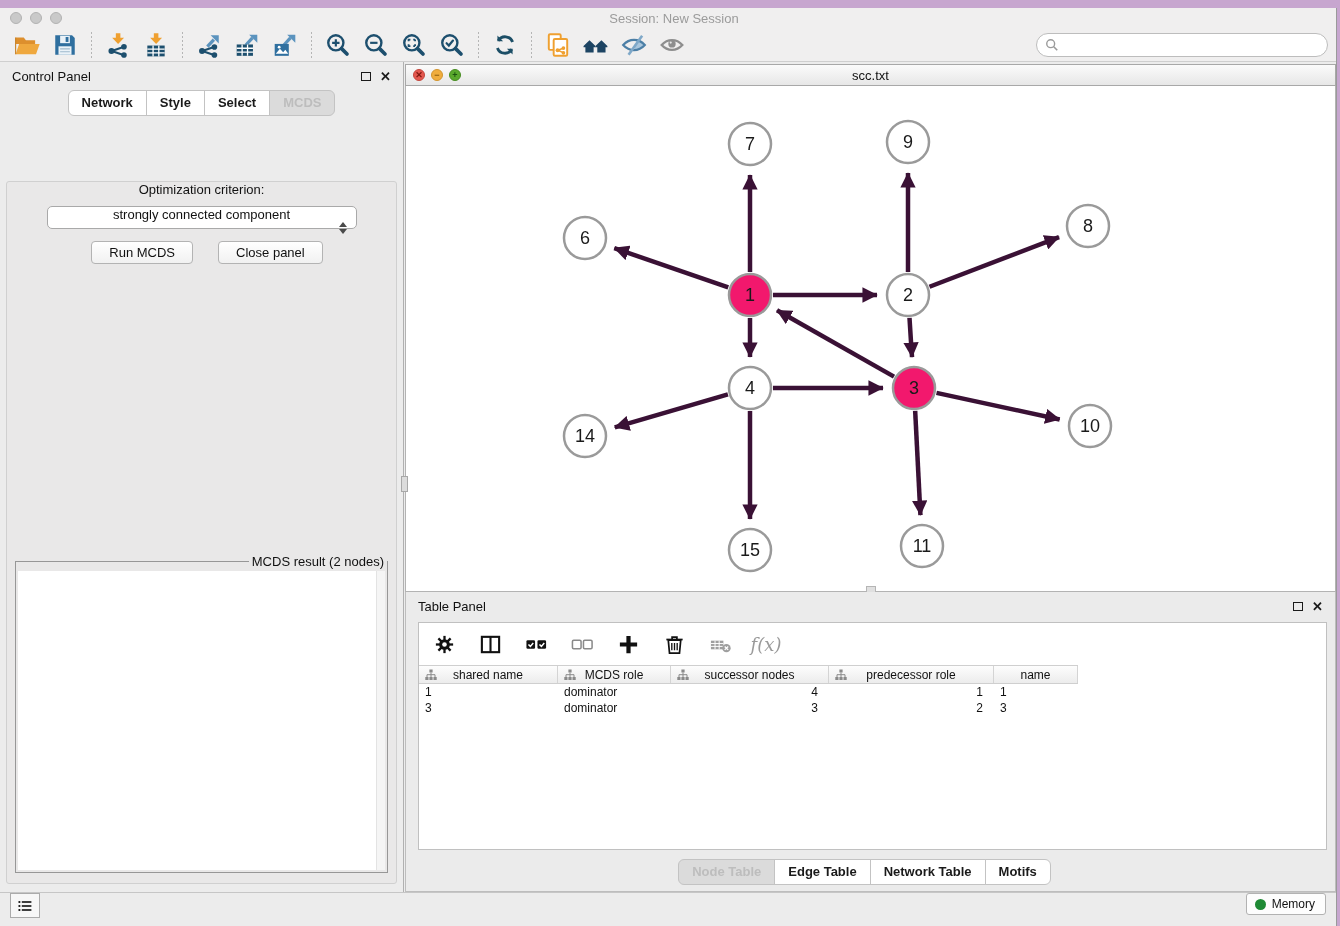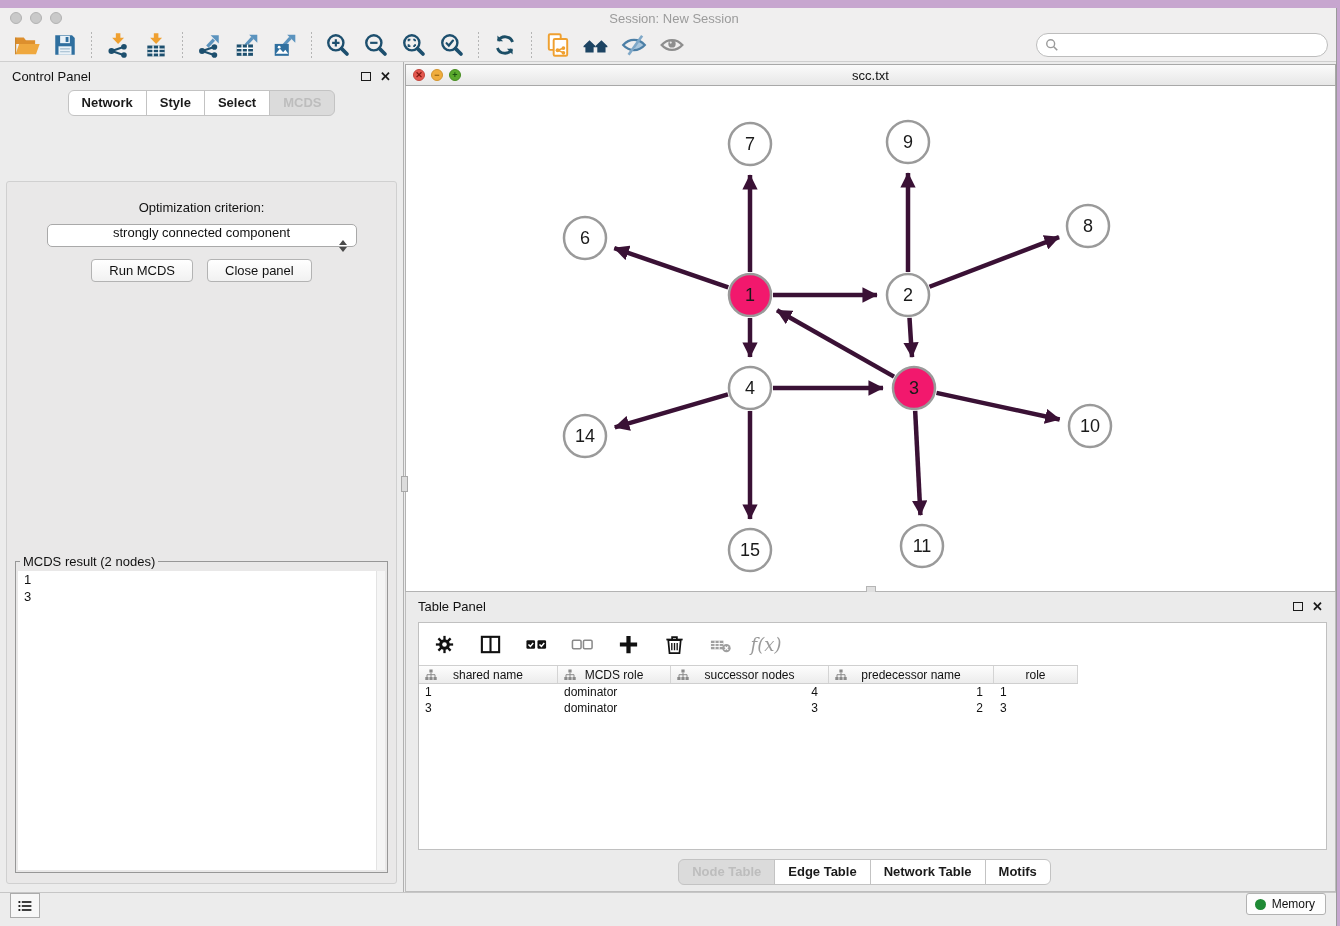--- a/index.html
+++ b/index.html
@@ -56,38 +56,38 @@
     background:#fff; border:1px solid #c3c3c3; margin-left:-1px;
     padding:4px 13px 5px; font-size:13px; font-weight:bold; color:#1a1a1a;
   }
   .tab:first-child { border-top-left-radius:6px; border-bottom-left-radius:6px; margin-left:0; }
   .tab:last-child { border-top-right-radius:6px; border-bottom-right-radius:6px; }
   .tab.active { background:#dbdbdb; color:#bdbdbd; }
   .cp-content {
     position:absolute; left:6px; right:6px; top:119px; bottom:8px;
     background:#e9e8e8; border:1px solid #d0d0d0; border-radius:3px;
   }
-  .opt-label { text-align:center; font-size:13px; color:#111; margin-top:18px; }
+  .opt-label { text-align:center; font-size:13px; color:#111; }
   .combobox {
     width:310px; height:23px; margin:9px auto 0; background:#fff;
     border:1px solid #a9a9a9; border-radius:5px;
     display:flex; align-items:center; padding:0 9px; font-size:13px; color:#111;flex-direction:column;
   }
   .combobox .spinners { margin-left:auto; display:flex; flex-direction:column; align-items:center; gap:2px; }
   .spin-up { width:0; height:0; border-left:4px solid transparent; border-right:4px solid transparent; border-bottom:5px solid #4a4a4a; }
   .spin-down { width:0; height:0; border-left:4px solid transparent; border-right:4px solid transparent; border-top:5px solid #4a4a4a; }
   .cp-buttons { display:flex; justify-content:center; gap:14px; margin-top:12px; }
   .mac-btn {
     background:linear-gradient(#ffffff,#f1f1f1); border:1px solid #b3b3b3; border-radius:4px;
-    font-size:13px; color:#111; padding:3px 17px; font-family:"Liberation Sans",sans-serif;
+    font-size:13px; color:#111; padding:3px 17px; font-family:"Liberation Sans",sans-serif;margin-left:11px;
   }
   .mcds-fieldset {
     position:absolute; left:8px; right:8px; top:372px; bottom:10px;
     border:1px solid #979797; margin:0; padding:2px;
-    display:flex; flex-direction:column;
+    display:flex; flex-direction:column;text-align:right;
   }
   .mcds-fieldset legend { font-size:13px; color:#111; padding:0 3px; margin-left:2px; }
   .result-box { flex:1; background:#fff; position:relative; overflow:hidden; }
   .result-line { font-size:13px; color:#111; padding-left:6px; line-height:17px; }
   .scroll-track { position:absolute; right:0; top:0; bottom:0; width:9px; background:#f5f5f5; border-left:1px solid #e3e3e3; }
   .v-split-handle {
     position:absolute; right:-5px; top:414px; width:7px; height:16px;
     background:#dcdcdc; border:1px solid #a8a8a8; z-index:5;
   }
   
@@ -545,24 +545,24 @@
               <div class="th c3">
                   <svg class="attr-icon" width="12" height="12" viewBox="0 0 12 12">
                     <g fill="#8a8a8a">
                       <rect x="4.4" y="0.5" width="3.2" height="3"></rect>
                       <rect x="0.3" y="8" width="3.2" height="3"></rect>
                       <rect x="4.4" y="8" width="3.2" height="3"></rect>
                       <rect x="8.5" y="8" width="3.2" height="3"></rect>
                     </g>
                     <path d="M6 3.5v2.2M2 8V5.7h8V8M6 5.7V8" stroke="#8a8a8a" fill="none"></path>
                   </svg>
-                  <span>predecessor name</span>
+                  <span>predecessor role</span>
                 </div>
               <div class="th c4">
-                  <span>role</span>
+                  <span>name</span>
                 </div>
             </div>
             <div class="tr">
               <div class="td c0">1</div>
               <div class="td c1">dominator</div>
               <div class="td c2 right">4</div>
               <div class="td c3 right">1</div>
               <div class="td c4">1</div>
             </div>
             <div class="tr">

